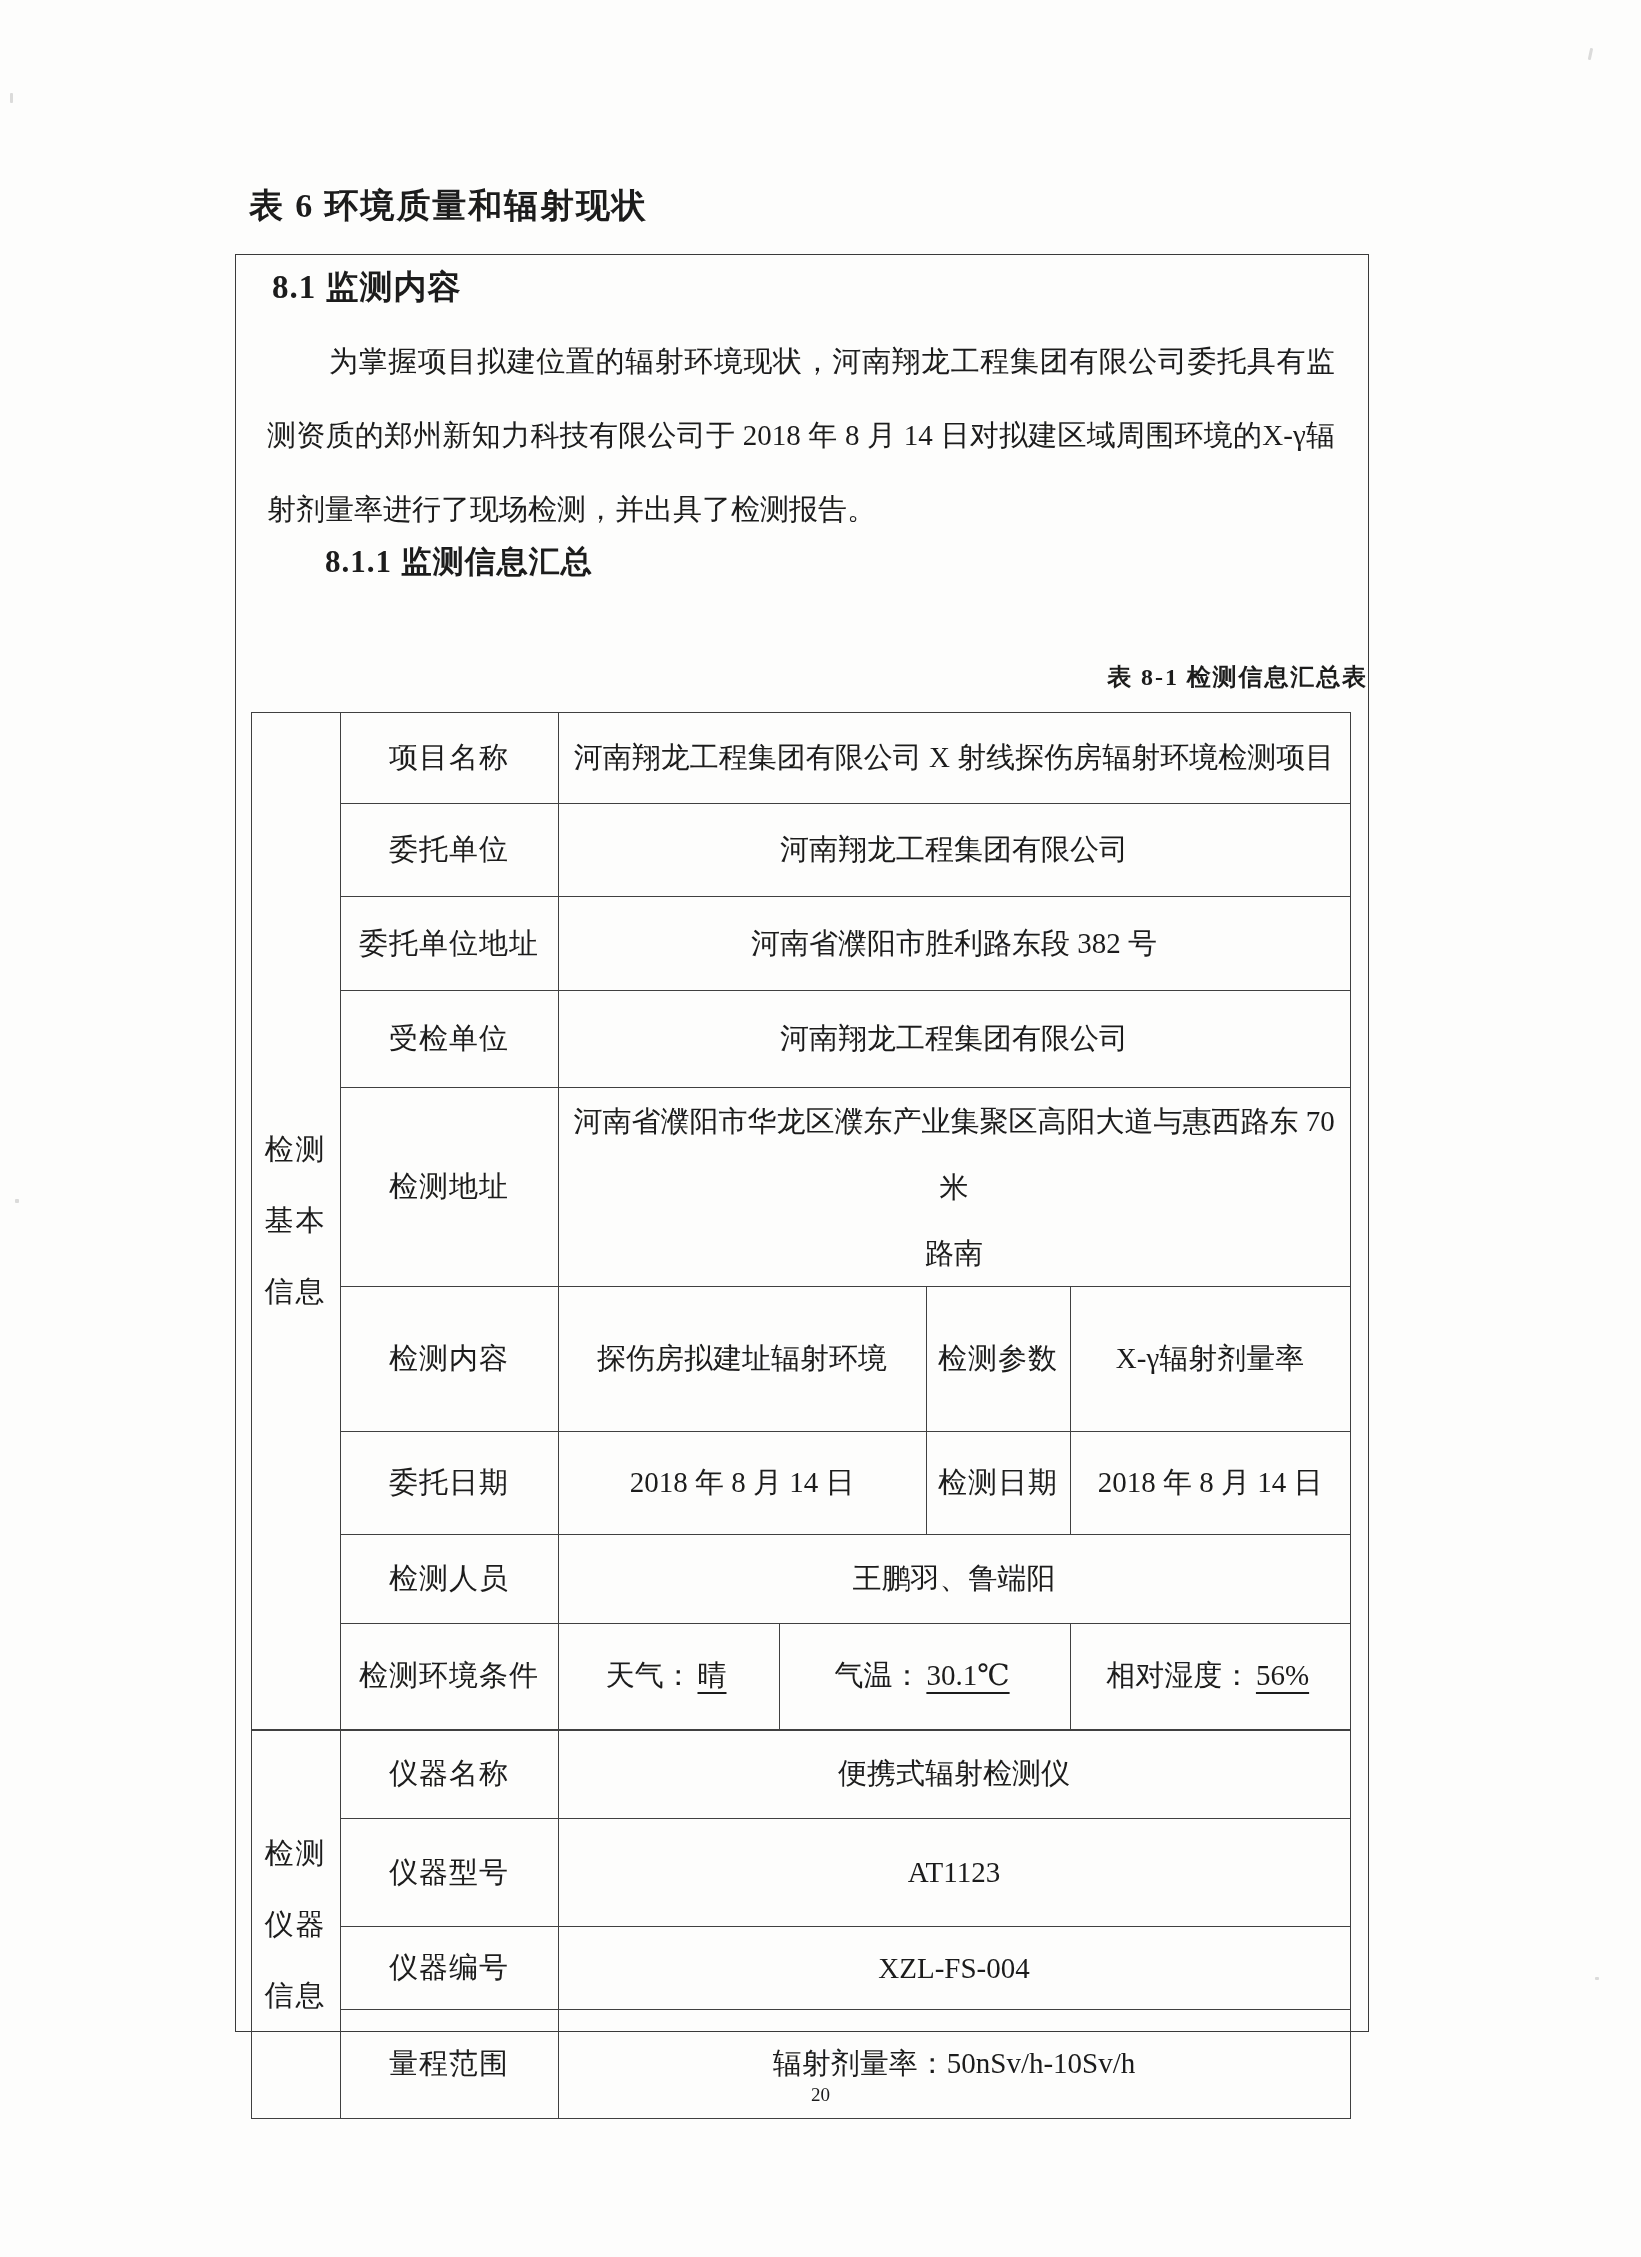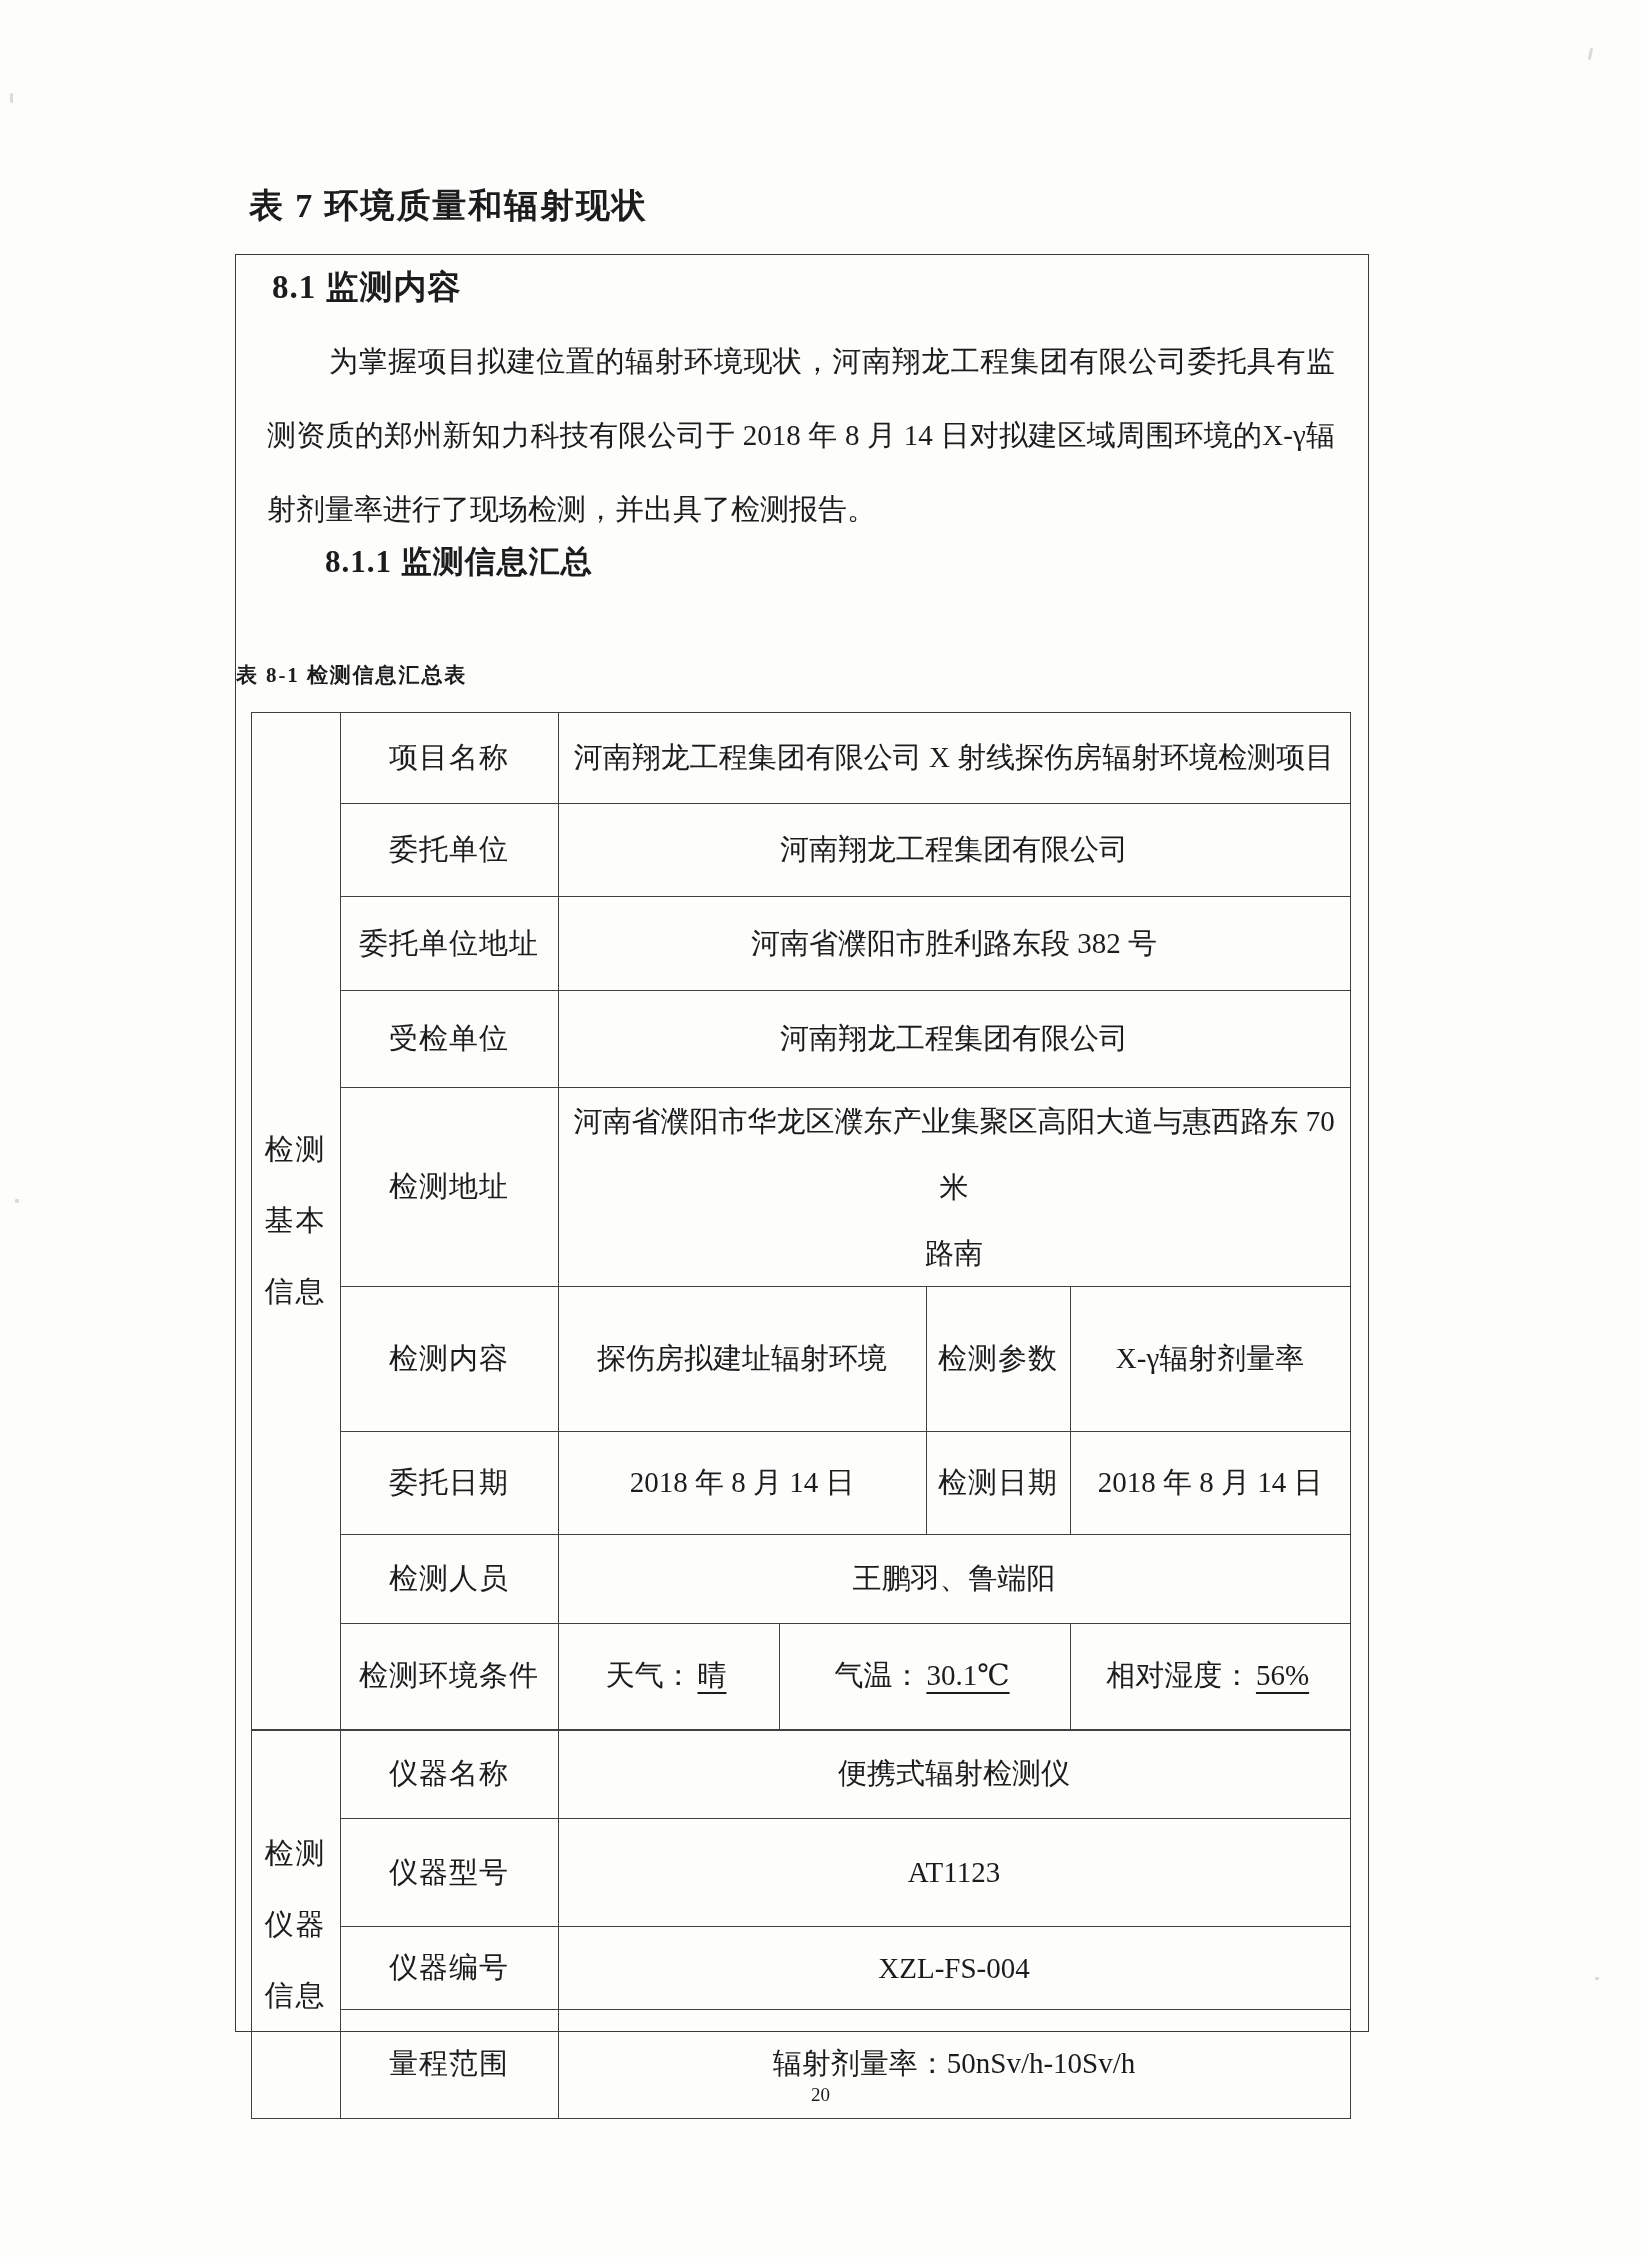--- a/index.html
+++ b/index.html
@@ -35,21 +35,21 @@
   .h811{
     position:absolute;left:89px;top:286px;margin:0;
     font-size:31px;font-weight:bold;letter-spacing:1px;
   }
   .note{
     position:absolute;left:89px;top:351px;margin:0;
     font-size:30px;letter-spacing:1px;
   }
   .caption{
     position:absolute;left:0;top:406px;width:100%;margin:0;
-    text-align:left;font-size:21px;font-weight:bold;letter-spacing:1.9px;
+    text-align:right;font-size:24px;font-weight:bold;letter-spacing:1.9px;
   }
   table.summary{
     position:absolute;left:14.5px;top:457px;
     width:1099px;height:1317px;
     border-collapse:collapse;table-layout:fixed;
   }
   table.summary td{
     border:1.9px solid #404040;
     text-align:center;vertical-align:middle;
     font-size:29px;padding:0 3.9px;
@@ -69,21 +69,21 @@
   .sp1{left:1589px;top:48px;width:2.9px;height:11.6px;transform:rotate(12deg);}
   .sp2{left:9.7px;top:93px;width:2.9px;height:9.7px;}
   .sp3{left:15.4px;top:1199px;width:3.9px;height:3.9px;}
   .sp4{left:1595px;top:1977px;width:3.9px;height:2.9px;}
 </style>
 </head>
 <body>
 
 <div class="page">
 
-  <h1 class="page-title">表 7  环境质量和辐射现状</h1>
+  <h1 class="page-title">表 6  环境质量和辐射现状</h1>
 
   <div class="sec-box">
     <h2 class="h81">8.1 监测内容</h2>
     <p class="para">为掌握项目拟建位置的辐射环境现状，河南翔龙工程集团有限公司委托具有监测资质的郑州新知力科技有限公司于 2018 年 8 月 14 日对拟建区域周围环境的X-γ辐射剂量率进行了现场检测，并出具了检测报告。</p>
     <h3 class="h811">8.1.1 监测信息汇总</h3>
     <div class="caption">表 8-1   检测信息汇总表</div>
 
     <table class="summary">
       <colgroup>
         <col style="width:89px">

